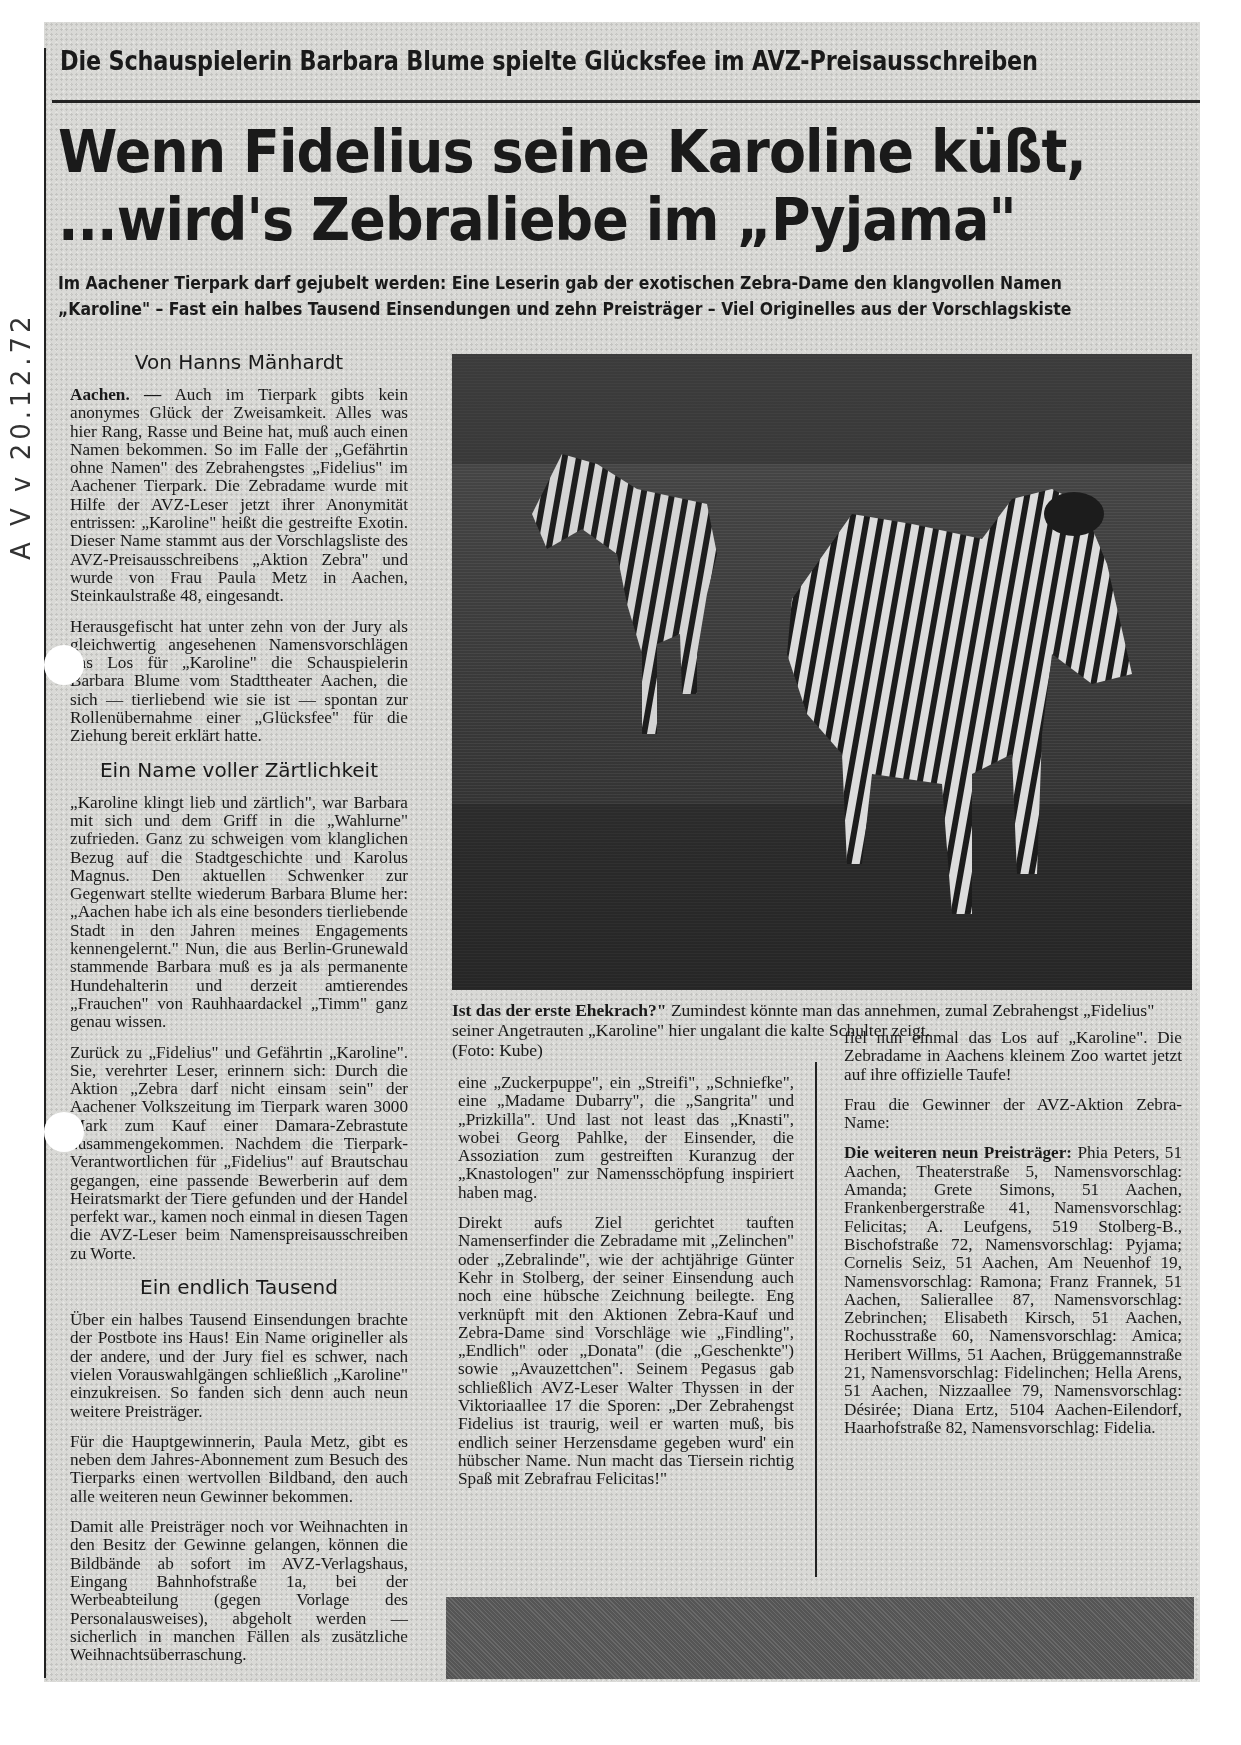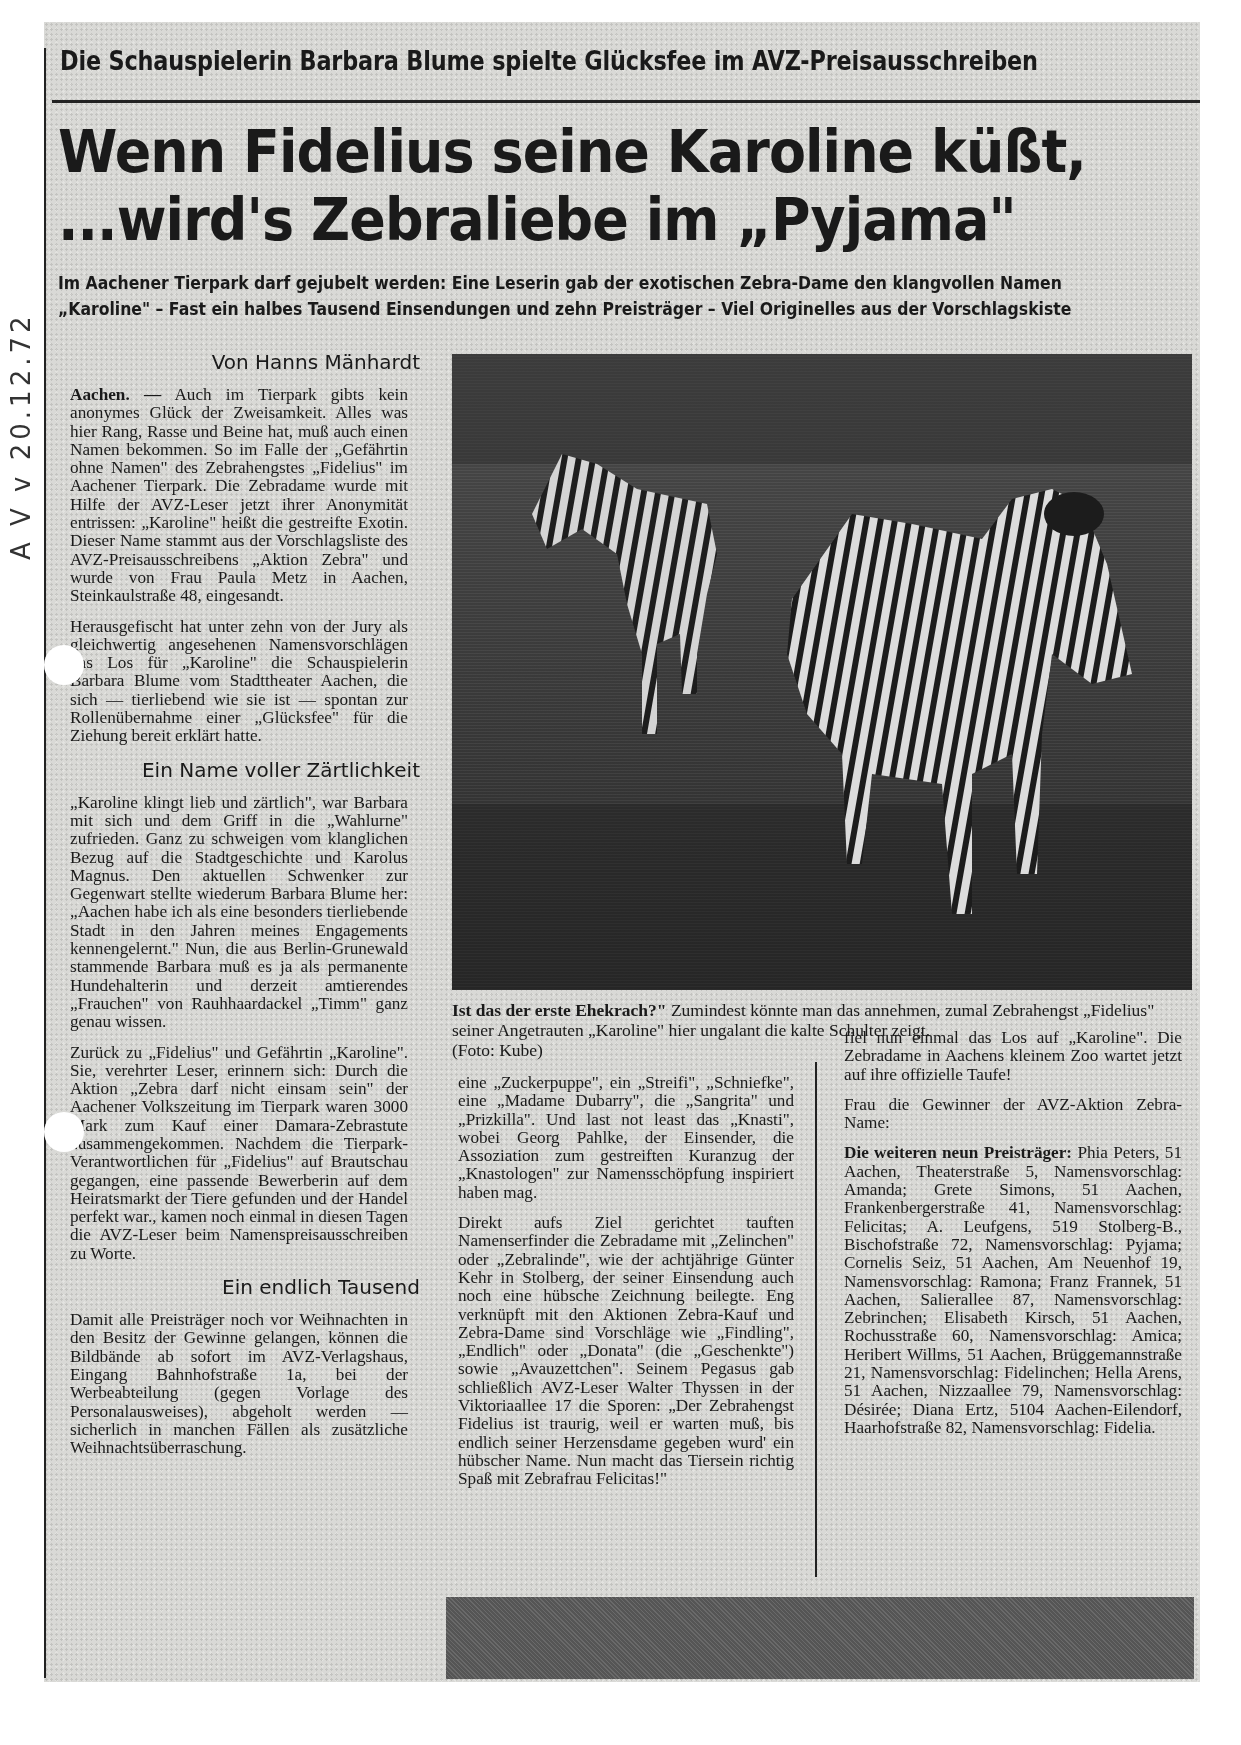--- a/index.html
+++ b/index.html
@@ -7,21 +7,21 @@
   .clip { position:absolute; left:44px; top:22px; width:1156px; height:1660px; background:#d9d9d6;
     background-image: radial-gradient(rgba(0,0,0,0.10) 1px, transparent 1.2px), radial-gradient(rgba(255,255,255,0.25) 1px, transparent 1.2px);
     background-size: 5px 5px, 7px 7px; background-position: 0 0, 2px 3px; }
   .leftrule { position:absolute; left:44px; top:48px; width:2px; height:1630px; background:#222; }
   .kicker { position:absolute; left:60px; top:46px; width:1135px; font-family:"DejaVu Sans", sans-serif; font-weight:bold; font-size:26px; letter-spacing:-0.2px; white-space:nowrap; transform:scaleX(0.86); transform-origin:left; }
   .toprule { position:absolute; left:52px; top:100px; width:1148px; height:3px; background:#222; }
   .headline { position:absolute; left:58px; top:118px; font-family:"DejaVu Sans", sans-serif; font-weight:bold; font-size:58px; line-height:68px; letter-spacing:-1px; transform:scaleX(0.93); transform-origin:left; white-space:nowrap; }
   .deck { position:absolute; left:58px; top:270px; font-family:"DejaVu Sans", sans-serif; font-weight:bold; font-size:18px; line-height:26px; transform:scaleX(0.87); transform-origin:left; white-space:nowrap; }
   .col { position:absolute; font-size:17.2px; line-height:18.3px; text-align:justify; hyphens:manual; }
   .col p { margin:12px; }
-  .byline, .subhead { font-family:"DejaVu Sans", sans-serif; font-size:20px; line-height:24px; margin:2px 0 4px 0 !important; text-align:right; }
+  .byline, .subhead { font-family:"DejaVu Sans", sans-serif; font-size:20px; line-height:24px; margin:2px 0 4px 0 !important; text-align:center; }
   .subhead { margin-top:12px !important; }
   .photo { position:absolute; left:452px; top:354px; width:740px; height:636px; background:#3a3a3a;
     background-image: repeating-linear-gradient(0deg, rgba(255,255,255,0.06) 0 1px, transparent 1px 3px), linear-gradient(180deg,#4a4a4a 0%, #3d3d3d 40%, #2b2b2b 100%); overflow:hidden; }
   .photo svg { position:absolute; left:0; top:0; }
   .caption { position:absolute; left:452px; top:1000px; width:740px; font-size:17.5px; line-height:20px; }
   .caption .credit { text-align:left; }
   .vrule { position:absolute; left:815px; top:1062px; width:2px; height:515px; background:#222; }
   .photo2 { position:absolute; left:446px; top:1597px; width:748px; height:82px; background:#555;
     background-image: repeating-linear-gradient(45deg, rgba(255,255,255,0.12) 0 1px, transparent 1px 3px); }
   .handwriting { position:absolute; left:6px; top:560px; transform:rotate(-90deg); transform-origin:left top; font-family:"DejaVu Sans", sans-serif; font-size:26px; color:#333; white-space:nowrap; letter-spacing:4px; }
@@ -50,20 +50,22 @@
 </div>
 
 <div class="col" style="left:58px; top:348px; width:362px;">
   <p class="byline">Von Hanns Mänhardt</p>
   <p><b class="lead">Aachen. —</b> <span>Auch im Tierpark gibts kein anonymes Glück der Zweisamkeit. Alles was hier Rang, Rasse und Beine hat, muß auch einen Namen bekommen. So im Falle der „Gefährtin ohne Namen" des Zebrahengstes „Fidelius" im Aachener Tierpark. Die Zebradame wurde mit Hilfe der AVZ-Leser jetzt ihrer Anonymität entrissen: „Karoline" heißt die gestreifte Exotin. Dieser Name stammt aus der Vorschlagsliste des AVZ-Preisausschreibens „Aktion Zebra" und wurde von Frau Paula Metz in Aachen, Steinkaulstraße 48, eingesandt.</span></p>
   <p>Herausgefischt hat unter zehn von der Jury als gleichwertig angesehenen Namensvorschlägen das Los für „Karoline" die Schauspielerin Barbara Blume vom Stadttheater Aachen, die sich — tierliebend wie sie ist — spontan zur Rollenübernahme einer „Glücksfee" für die Ziehung bereit erklärt hatte.</p>
   <p class="subhead">Ein Name voller Zärtlichkeit</p>
   <p>„Karoline klingt lieb und zärtlich", war Barbara mit sich und dem Griff in die „Wahlurne" zufrieden. Ganz zu schweigen vom klanglichen Bezug auf die Stadtgeschichte und Karolus Magnus. Den aktuellen Schwenker zur Gegenwart stellte wiederum Barbara Blume her: „Aachen habe ich als eine besonders tierliebende Stadt in den Jahren meines Engagements kennengelernt." Nun, die aus Berlin-Grunewald stammende Barbara muß es ja als permanente Hundehalterin und derzeit amtierendes „Frauchen" von Rauhhaardackel „Timm" ganz genau wissen.</p>
   <p>Zurück zu „Fidelius" und Gefährtin „Karoline". Sie, verehrter Leser, erinnern sich: Durch die Aktion „Zebra darf nicht einsam sein" der Aachener Volkszeitung im Tierpark waren 3000 Mark zum Kauf einer Damara-Zebrastute zusammengekommen. Nachdem die Tierpark-Verantwortlichen für „Fidelius" auf Brautschau gegangen, eine passende Bewerberin auf dem Heiratsmarkt der Tiere gefunden und der Handel perfekt war., kamen noch einmal in diesen Tagen die AVZ-Leser beim Namenspreisausschreiben zu Worte.</p>
   <p class="subhead">Ein endlich Tausend</p>
+  <p>Über ein halbes Tausend Einsendungen brachte der Postbote ins Haus! Ein Name origineller als der andere, und der Jury fiel es schwer, nach vielen Vorauswahlgängen schließlich „Karoline" einzukreisen. So fanden sich denn auch neun weitere Preisträger.</p>
+  <p>Für die Hauptgewinnerin, Paula Metz, gibt es neben dem Jahres-Abonnement zum Besuch des Tierparks einen wertvollen Bildband, den auch alle weiteren neun Gewinner bekommen.</p>
   <p>Damit alle Preisträger noch vor Weihnachten in den Besitz der Gewinne gelangen, können die Bildbände ab sofort im AVZ-Verlagshaus, Eingang Bahnhofstraße 1a, bei der Werbeabteilung (gegen Vorlage des Personalausweises), abgeholt werden — sicherlich in manchen Fällen als zusätzliche Weihnachtsüberraschung.</p>
 </div>
 
 <div class="punch" style="left:44px; top:645px;"></div>
 <div class="punch" style="left:44px; top:1112px;"></div>
 
 <div class="photo" title="Zwei Zebras im Aachener Tierpark">
   <svg width="740" height="636" viewBox="0 0 740 636">
     <defs>
       <pattern id="stripes" width="14" height="14" patternUnits="userSpaceOnUse" patternTransform="rotate(10)">

